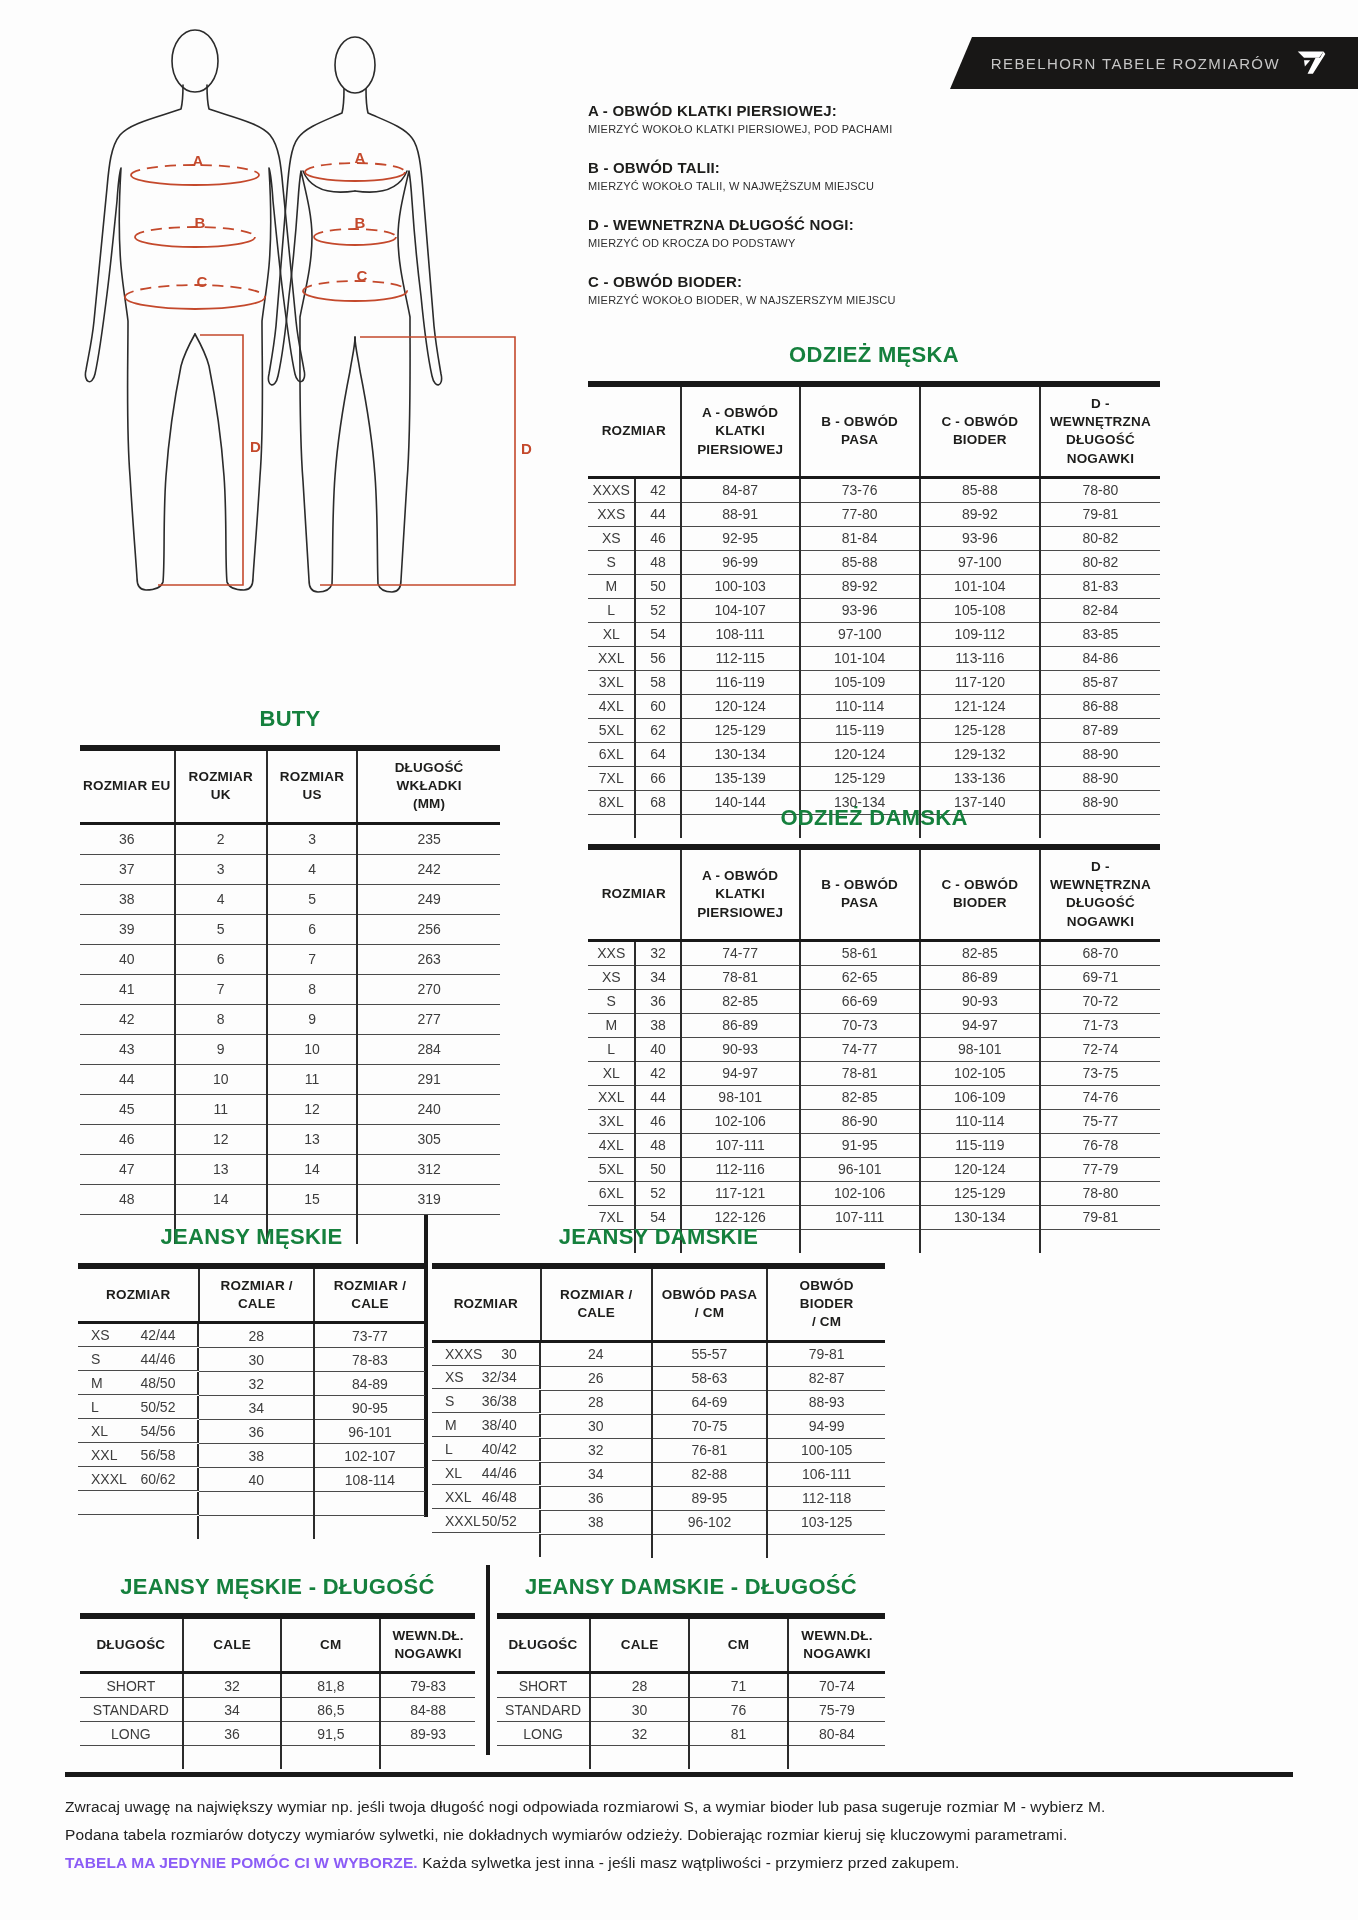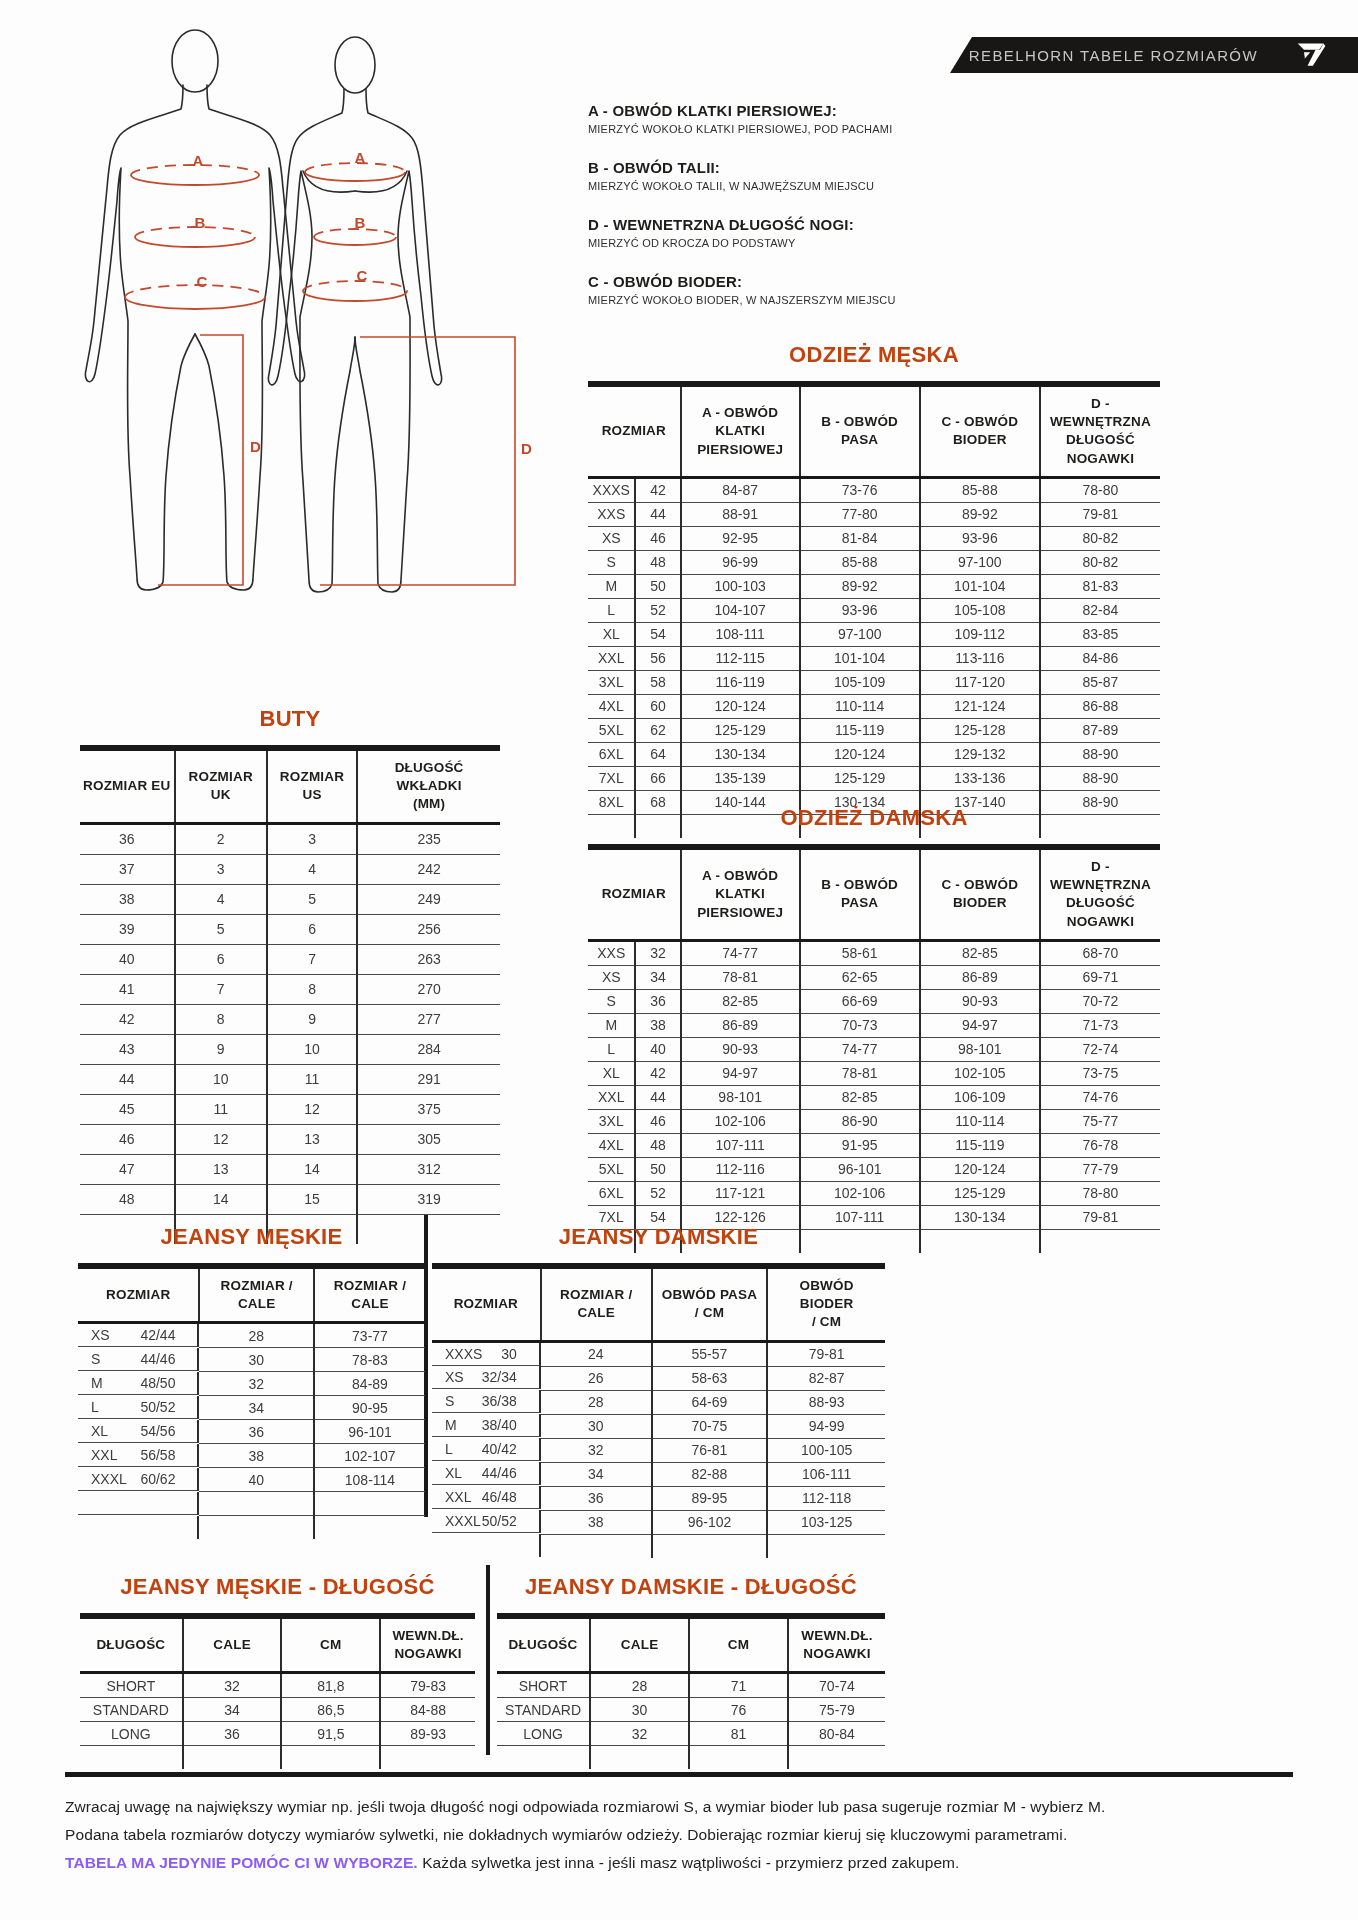--- a/index.html
+++ b/index.html
@@ -2,34 +2,34 @@
 <html><head>
 <meta charset="utf-8">
 <style>
   html,body{margin:0;padding:0;}
   body{
     width:1358px;height:1920px;position:relative;background:#fdfdfd;
     font-family:"Liberation Sans", sans-serif;color:#1d1d1b;overflow:hidden;
   }
   
   .banner{
-    position:absolute;top:37px;right:0;width:408px;height:36px;background:#181716;
+    position:absolute;top:37px;right:0;width:408px;height:52px;background:#181716;
     clip-path:polygon(22px 0,100% 0,100% 100%,0 100%);
-    display:flex;align-items:center;justify-content:flex-end;gap:38px;padding-right:30px;box-sizing:border-box;
+    display:flex;align-items:center;justify-content:flex-end;gap:16px;padding-right:30px;box-sizing:border-box;
   }
   .banner-title{color:#c6c6c6;font-size:15px;letter-spacing:1.4px;white-space:nowrap;}
   .logo{width:32px;height:26px;flex:0 0 auto;}
   
   .legend{position:absolute;left:588px;top:102px;width:560px;}
   .legend-item{margin-bottom:24px;}
   .legend-label{font-weight:bold;font-size:15px;margin-bottom:4px;letter-spacing:.2px;}
   .legend-desc{font-size:11px;color:#2e2e2e;letter-spacing:.2px;}
   
   .sec{position:absolute;}
-  .tbl-title{margin:0 0 13px 0;text-align:center;font-size:22px;font-weight:bold;letter-spacing:.3px;color:#c2410c;}
+  .tbl-title{margin:0 0 13px 0;text-align:center;font-size:22px;font-weight:bold;letter-spacing:.3px;color:#15803d;}
   table.size-table{width:100%;border-collapse:collapse;table-layout:fixed;}
   .size-table th{
     border-top:6px solid #191919;border-bottom:3px solid #191919;
     font-size:13.5px;font-weight:bold;color:#1d1d1b;text-align:center;vertical-align:middle;
     padding:8px 3px;line-height:1.35;white-space:pre-line;letter-spacing:.2px;
   }
   .size-table td{
     height:23px;font-size:14px;color:#3c3c3c;text-align:center;vertical-align:middle;
     border-bottom:1.5px solid #4a4a4a;padding:0 3px;
   }
@@ -358,21 +358,21 @@
         <tr>
           <td>44</td>
           <td>10</td>
           <td>11</td>
           <td>291</td>
         </tr>
         <tr>
           <td>45</td>
           <td>11</td>
           <td>12</td>
-          <td>375</td>
+          <td>240</td>
         </tr>
         <tr>
           <td>46</td>
           <td>12</td>
           <td>13</td>
           <td>305</td>
         </tr>
         <tr>
           <td>47</td>
           <td>13</td>

